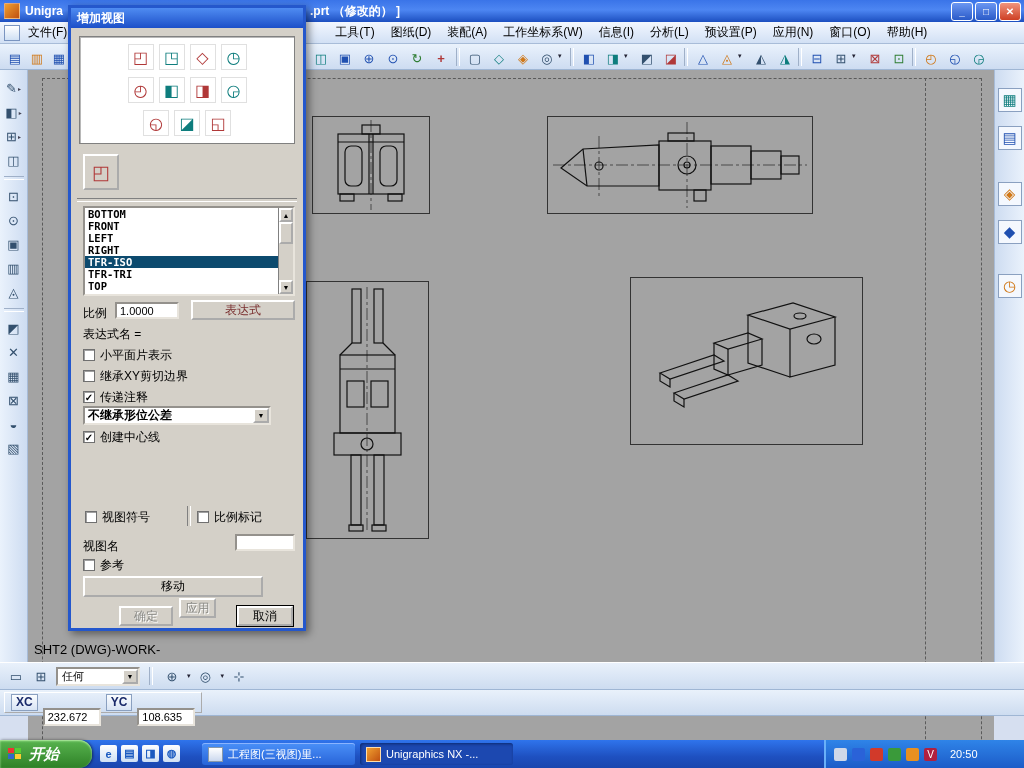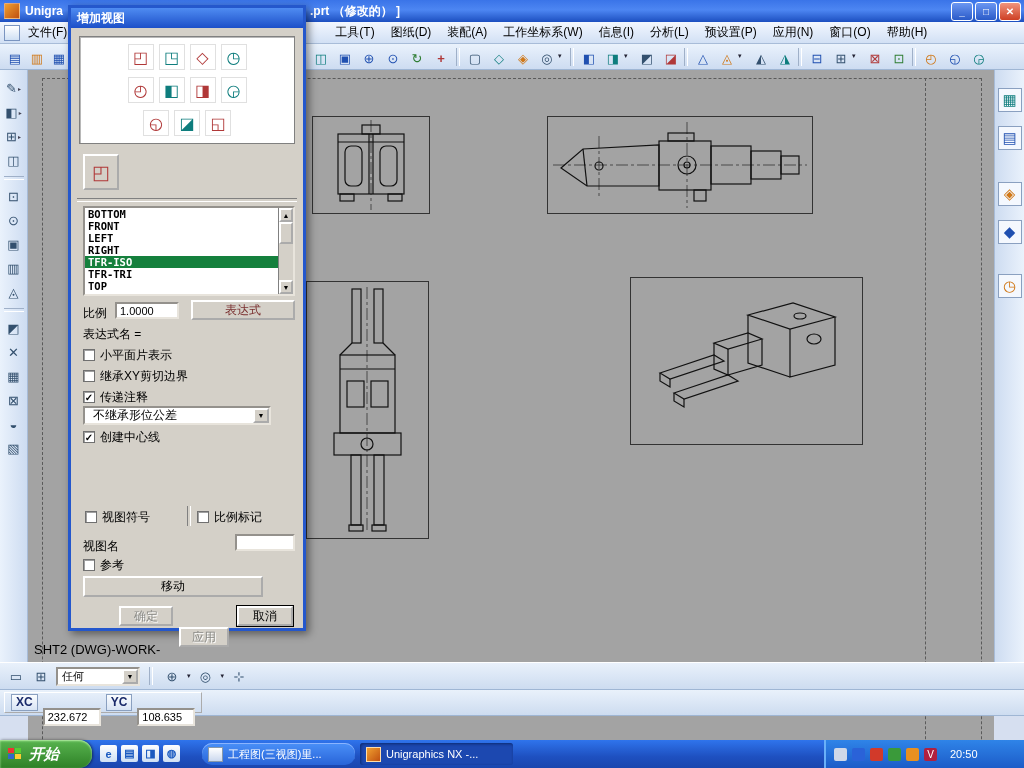--- a/index.html
+++ b/index.html
@@ -72,39 +72,39 @@
   .dico{width:24px;height:24px;display:flex;align-items:center;justify-content:center;font-size:16px;color:#b03838;
         border:1px solid #e0e0e0;}
   .dico:nth-child(even){color:#0e7d7d;}
   .base-btn{position:absolute;left:12px;top:146px;width:32px;height:32px;background:#d4d0c8;
     border:2px outset #fff;display:flex;align-items:center;justify-content:center;font-size:19px;color:#b03838;}
   .etch{position:absolute;left:6px;width:220px;height:2px;border-top:1px solid #808080;border-bottom:1px solid #fff;}
   .listbox{position:absolute;left:12px;top:198px;width:212px;height:90px;background:#fff;
     border:2px inset #e8e4dc;box-sizing:border-box;}
   .lrow{height:12px;line-height:12px;font-family:"DejaVu Sans Mono",monospace;font-size:10.5px;font-weight:bold;
         padding-left:3px;white-space:pre;}
-  .lrow.sel{background:#15803d;color:#fff;}
+  .lrow.sel{background:#0c4a6e;color:#fff;}
   .scroll{position:absolute;right:0;top:0;width:15px;height:100%;background:#d4d0c8;border-left:1px solid #808080;box-sizing:border-box;}
   .sb-btn{height:14px;display:flex;align-items:center;justify-content:center;font-size:7px;background:#d4d0c8;border:2px outset #fff;box-sizing:border-box;}
   .sb-btn.up::after{content:"▲";}
   .sb-btn.dn::after{content:"▼";}
   .sb-dn{position:absolute;bottom:0;left:0;right:0;}
   .sb-thumb{position:absolute;top:14px;left:0;right:0;height:22px;background:#d4d0c8;border:2px outset #fff;box-sizing:border-box;}
   .lbl{position:absolute;white-space:nowrap;}
   .txt{position:absolute;background:#fff;border:2px inset #e8e4dc;font-size:11px;padding:1px 3px;box-sizing:border-box;}
   .btn{position:absolute;background:#d4d0c8;border:2px outset #fff;display:flex;align-items:center;justify-content:center;box-sizing:border-box;}
   .btn.dis{color:#8a8a86;text-shadow:1px 1px 0 #fff;}
   .btn.def{box-shadow:0 0 0 1px #000;}
   .maroon{color:#7a3030;}
   .chk{position:absolute;display:flex;align-items:center;gap:5px;height:14px;white-space:nowrap;}
   .cb{width:12px;height:12px;background:#fff;border:1px solid #707070;box-shadow:inset 1px 1px 0 #a0a0a0;
       display:flex;align-items:center;justify-content:center;font-size:10px;font-weight:bold;box-sizing:border-box;}
   .cb.on::after{content:"✓";}
   .ddl{position:absolute;background:#fff;border:2px inset #e8e4dc;display:flex;align-items:center;box-sizing:border-box;}
-  .ddl .ddl-text{flex:1;padding-left:8px;}
+  .ddl .ddl-text{flex:1;padding-left:3px;font-weight:bold;}
   .ddl-arrow{width:16px;height:100%;background:#d4d0c8;border:2px outset #fff;display:flex;align-items:center;justify-content:center;font-size:7px;box-sizing:border-box;}
   .ddl-arrow::after{content:"▼";}
   .vetch{position:absolute;left:116px;top:498px;width:2px;height:20px;border-left:1px solid #808080;border-right:1px solid #fff;}
 
   
   .selbar{position:absolute;left:0;top:662px;width:1024px;height:28px;
     background:linear-gradient(#e9f1fb,#cddcf0);border-top:1px solid #fff;border-bottom:1px solid #9fb6d4;
     display:flex;align-items:center;gap:5px;padding-left:6px;box-sizing:border-box;}
   .si{width:20px;height:20px;display:flex;align-items:center;justify-content:center;font-size:13px;color:#33506e;}
   .combo{width:84px;height:19px;background:#fff;border:2px inset #e8e4dc;display:flex;align-items:center;box-sizing:border-box;}
@@ -131,21 +131,21 @@
     display:flex;align-items:center;gap:6px;padding-left:8px;box-sizing:border-box;
     color:#fff;font-weight:bold;font-style:italic;font-size:15px;}
   .flag{width:15px;height:13px;display:grid;grid-template-columns:6px 6px;grid-template-rows:5px 5px;gap:1px;}
   .flag span{display:block;}
   .f-r{background:#e33;} .f-g{background:#5c3;} .f-b{background:#36c;} .f-y{background:#fc3;}
   .ql{position:absolute;left:100px;top:5px;display:flex;gap:4px;}
   .qli{width:17px;height:17px;border-radius:2px;background:linear-gradient(#fefefe,#cfe0f4);
        display:flex;align-items:center;justify-content:center;font-size:11px;font-weight:bold;color:#1a5ac0;}
   .taskbtn{position:absolute;top:3px;width:153px;height:22px;border-radius:3px;display:flex;align-items:center;gap:5px;
     padding:0 6px;box-sizing:border-box;color:#fff;font-size:11px;white-space:nowrap;overflow:hidden;}
-  .taskbtn.t1{left:202px;background:linear-gradient(#4a90f8,#2864d8);box-shadow:inset 0 1px 0 #8ab4ff;border-radius:10px;}
+  .taskbtn.t1{left:202px;background:linear-gradient(#4a90f8,#2864d8);box-shadow:inset 0 1px 0 #8ab4ff;}
   .taskbtn.t2{left:360px;background:#1c48b0;box-shadow:inset 1px 1px 3px #0c2a70;}
   .tb-ic{width:13px;height:13px;flex:0 0 auto;}
   .tb-ic.doc{background:linear-gradient(#fff,#cbd8ee);border:1px solid #89a;}
   .tb-ic.nx{background:linear-gradient(135deg,#f0a030,#c05010);border:1px solid #fda;}
   .tray{position:absolute;right:0;top:0;height:28px;width:200px;
     background:linear-gradient(#2f84e8,#1c5cc8);border-left:2px solid #6ab0f8;
     display:flex;align-items:center;padding-left:8px;box-sizing:border-box;gap:5px;}
   .tri{width:13px;height:13px;border-radius:2px;}
   .time{color:#fff;font-size:11px;margin-left:8px;}
 </style>
@@ -417,21 +417,21 @@
     <div class="txt" style="left:164px;top:526px;width:60px;height:17px"></div>
 
     <div class="chk" style="left:12px;top:550px">
       <span class="cb"></span>
       <span>参考</span>
     </div>
 
     <div class="btn" style="left:12px;top:568px;width:180px;height:21px">移动</div>
 
     <div class="btn dis" style="left:48px;top:598px;width:54px;height:20px">确定</div>
-    <div class="btn dis" style="left:108px;top:619px;width:50px;height:20px">应用</div>
+    <div class="btn dis" style="left:108px;top:590px;width:37px;height:20px">应用</div>
     <div class="btn def" style="left:166px;top:598px;width:56px;height:20px">取消</div>
   </div>
 
   <div class="selbar">
     <span class="si c-blue">▭</span>
     <span class="si c-teal">⊞</span>
     <div class="combo">
       <span class="combo-text">任何</span>
       <span class="ddl-arrow"></span>
     </div>

